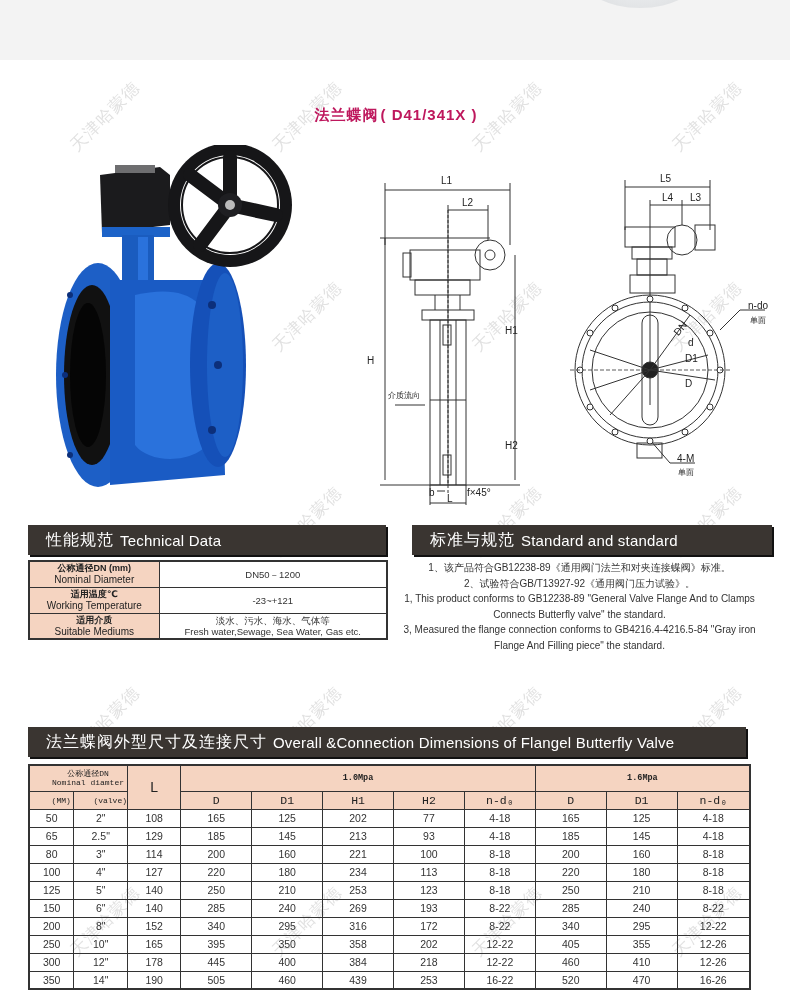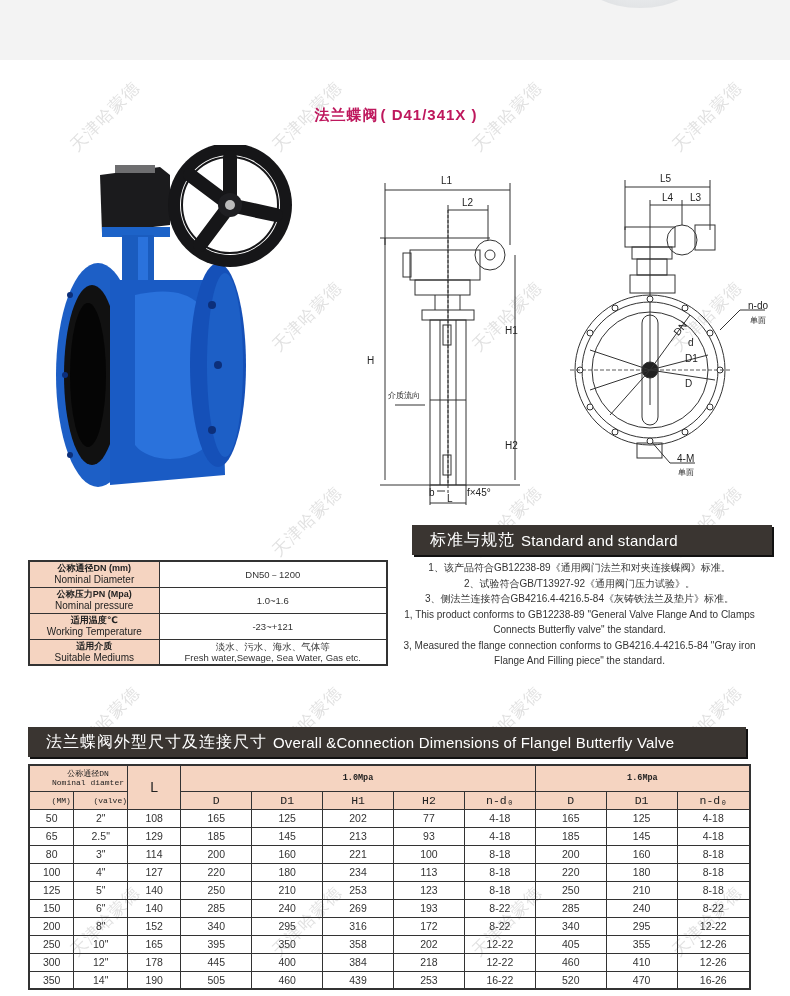--- a/index.html
+++ b/index.html
@@ -216,39 +216,34 @@
     <span class="dlabel" style="left:103px;top:158px;transform:rotate(-50deg);">DN</span>
     <span class="dlabel" style="left:118px;top:172px;">d</span>
     <span class="dlabel" style="left:115px;top:188px;">D1</span>
     <span class="dlabel" style="left:115px;top:213px;">D</span>
     <span class="dlabel" style="left:178px;top:135px;">n-do</span>
     <span class="dlabel dlabel-cn" style="left:180px;top:150px;">单面</span>
     <span class="dlabel" style="left:107px;top:288px;">4-M</span>
     <span class="dlabel dlabel-cn" style="left:108px;top:302px;">单面</span>
   </div>
 
+  <div class="sec-header" style="left:28px;top:465px;width:358px;">
+    <span class="cn">性能规范</span>
+    <span class="en">Technical Data</span>
+  </div>
 
   <table class="tech-table">
     <tbody>
         <tr>
       <td class="lbl">
             <span class="cn">公称通径DN (mm)</span>
             <span class="en">Nominal Diameter</span>
           </td>
       <td class="val">
             <span>DN50－1200</span>
-          </td>
-    </tr>
-    <tr>
-      <td class="lbl">
-            <span class="cn">公称压力PN (Mpa)</span>
-            <span class="en">Nominal pressure</span>
-          </td>
-      <td class="val">
-            <span>1.0~1.6</span>
           </td>
     </tr>
     <tr>
       <td class="lbl">
             <span class="cn">适用温度℃</span>
             <span class="en">Working Temperature</span>
           </td>
       <td class="val">
             <span>-23~+121</span>
           </td>
@@ -267,21 +262,20 @@
     </table>
 
   <div class="sec-header" style="left:412px;top:465px;width:360px;">
     <span class="cn">标准与规范</span>
     <span class="en">Standard and standard</span>
   </div>
 
   <div class="standards">
     <p>1、该产品符合GB12238-89《通用阀门法兰和对夹连接蝶阀》标准。</p>
     <p>2、试验符合GB/T13927-92《通用阀门压力试验》。</p>
-    <p>3、侧法兰连接符合GB4216.4-4216.5-84《灰铸铁法兰及垫片》标准。</p>
     <p>1, This product conforms to GB12238-89 "General Valve Flange And to Clamps Connects Butterfly valve" the standard.</p>
     <p>3, Measured the flange connection conforms to GB4216.4-4216.5-84 "Gray iron Flange And Filling piece" the standard.</p>
   </div>
 
   <div class="sec-header" style="left:28px;top:667px;width:718px;">
     <span class="cn">法兰蝶阀外型尺寸及连接尺寸</span>
     <span class="en">Overall &amp;Connection Dimensions of Flangel Butterfly Valve</span>
   </div>
 
   <table class="dim-table">

